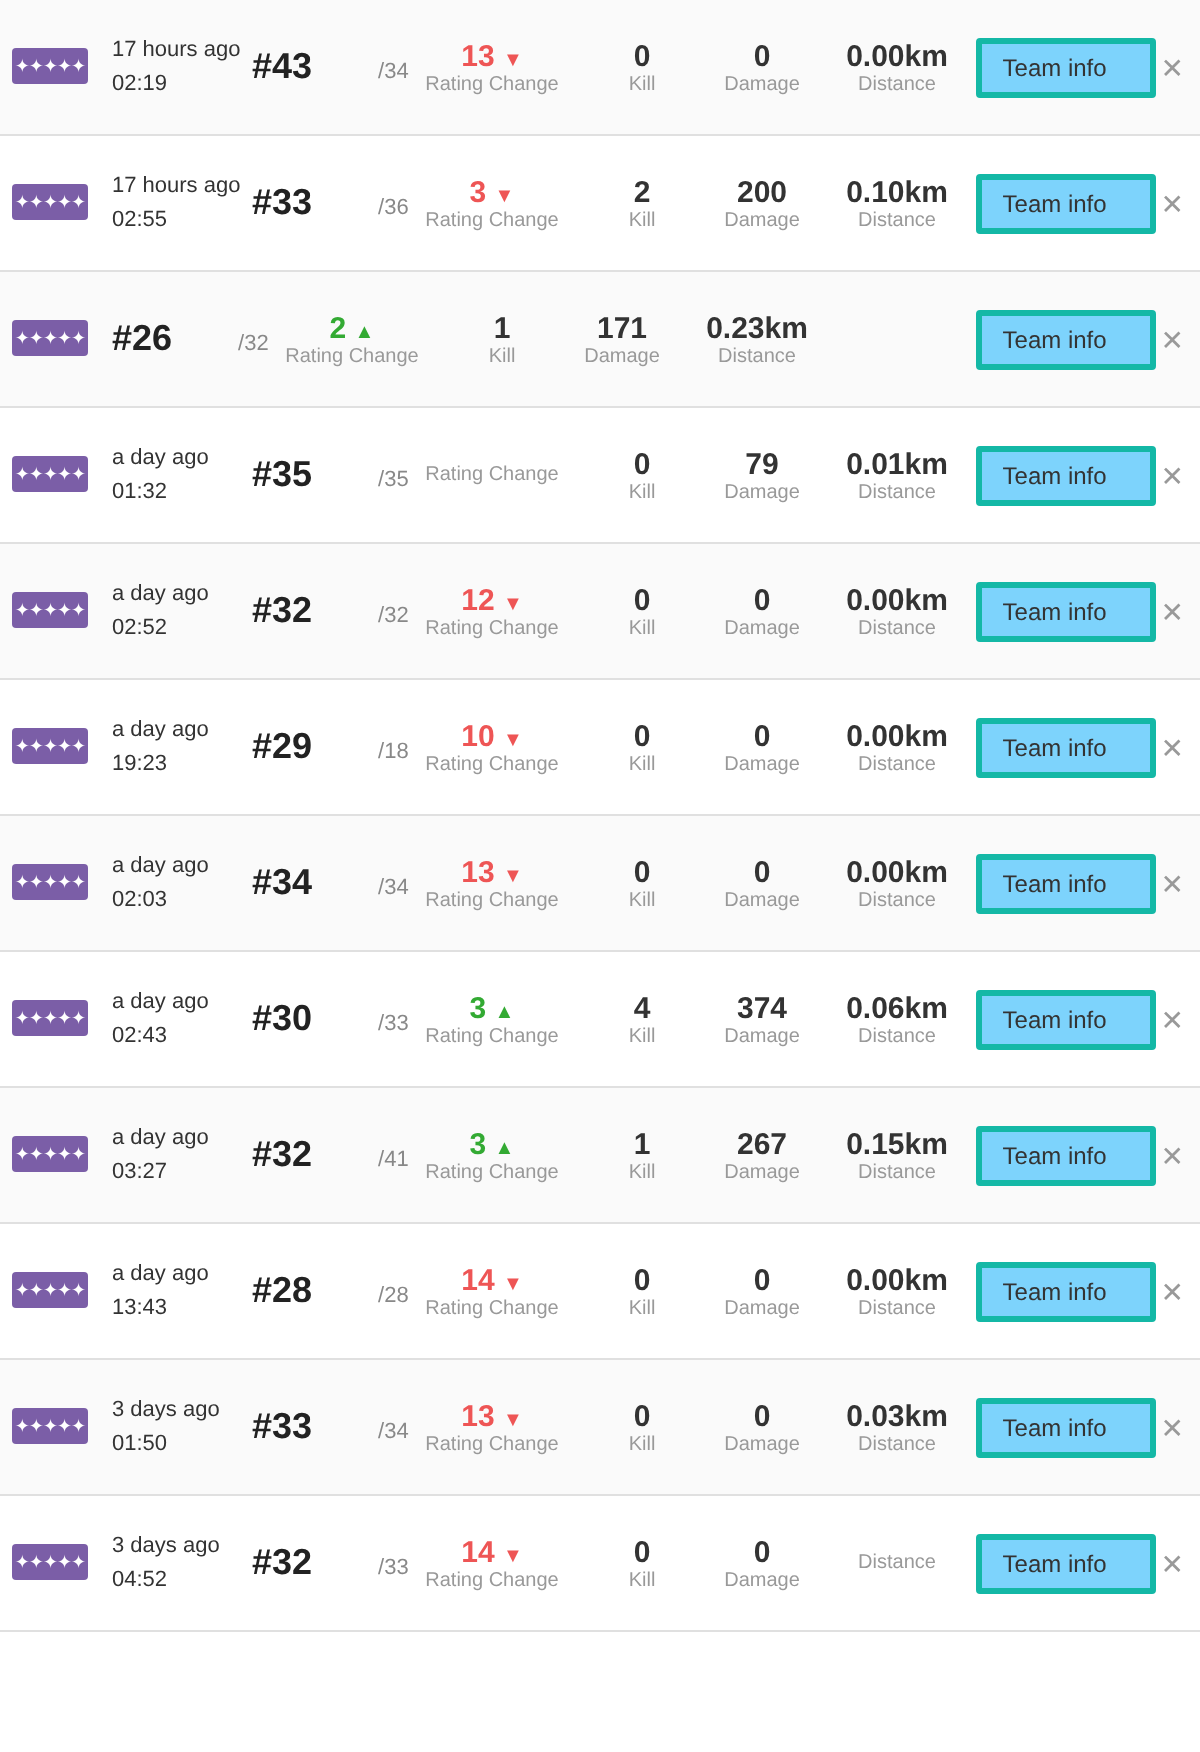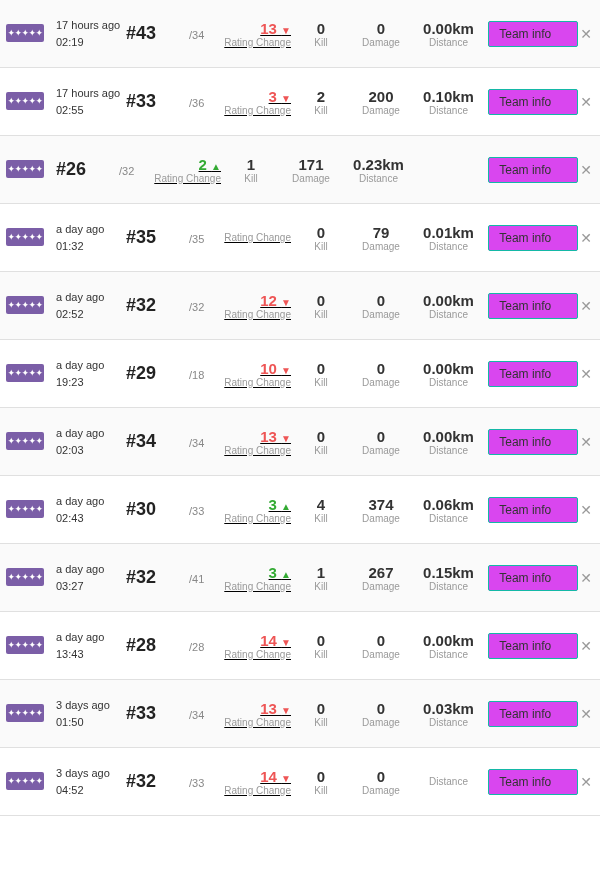--- a/index.html
+++ b/index.html
@@ -67,22 +67,21 @@
     }
     .rank-total {
       font-size: 11px;
       font-weight: normal;
       color: #888;
       margin-left: 33px;
     }
     .col-rating {
       width: 90px;
       flex-shrink: 0;
-      text-align: right;
-      text-decoration: underline;
+      text-align: center;
     }
     .rating-value {
       font-size: 15px;
       font-weight: bold;
     }
     .rating-value.negative {
       color: #e55;
     }
     .rating-value.positive {
       color: #3a3;
@@ -113,22 +112,22 @@
     .col-distance {
       width: 75px;
       flex-shrink: 0;
       text-align: center;
     }
     .col-team-btn {
       margin-left: auto;
       flex-shrink: 0;
     }
     .team-btn {
-      background: #d946ef;
-      border: 1px solid #14b8a6;
+      background: #7dd3fc;
+      border: 3px solid #14b8a6;
       padding: 5px 10px;
       font-size: 12px;
       cursor: pointer;
       border-radius: 2px;
       color: #333;
       width: 90px;
       text-align: left;
     }
     .team-btn-close {
       background: none;

